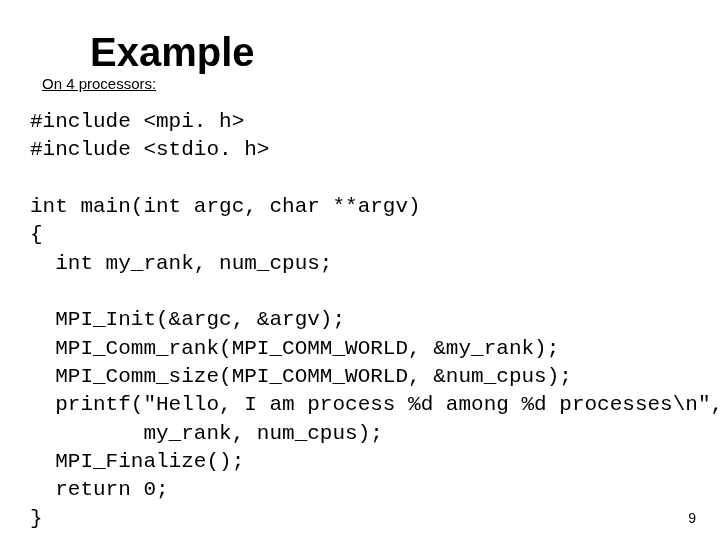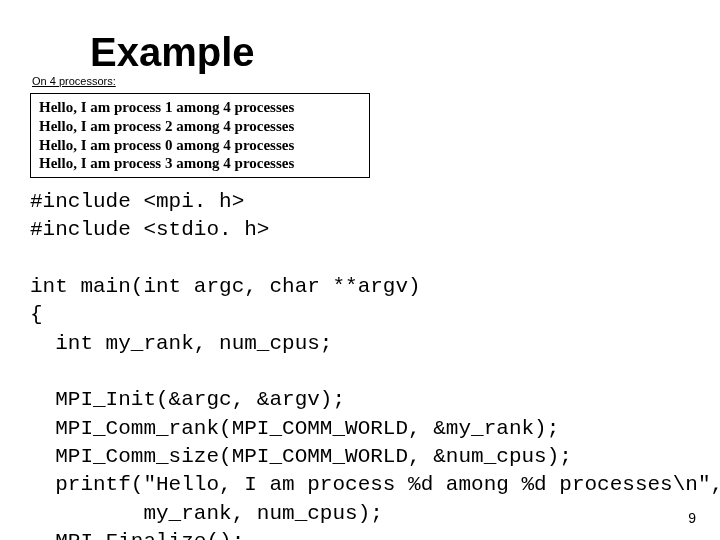--- a/index.html
+++ b/index.html
@@ -28,24 +28,24 @@
     }
     .title {
       font-size: 40px;
       font-weight: bold;
       color: #000;
     }
     .output-block {
       flex: 1;
     }
     .output-heading {
-      font-size: 11px;
+      font-size: 15px;
       text-decoration: underline;
       margin-bottom: 6px;
-      margin-left: 2px;
+      margin-left: 12px;
     }
     .output-box {
       border: 1px solid #000;
       padding: 4px 8px;
       font-family: "Times New Roman", Times, serif;
       font-size: 15px;
       font-weight: bold;
       line-height: 1.25;
       width: 340px;
     }
@@ -66,26 +66,20 @@
   </style>
 </head>
 <body>
 
 <div class="top-area">
   <div class="title-block">
     <h1 class="title">Example</h1>
   </div>
   <div class="output-block">
     <div class="output-heading">On 4 processors:</div>
-    <div class="output-box">
-      <div>Hello, I am process 1 among 4 processes</div>
-      <div>Hello, I am process 2 among 4 processes</div>
-      <div>Hello, I am process 0 among 4 processes</div>
-      <div>Hello, I am process 3 among 4 processes</div>
-    </div>
   </div>
 </div>
 
 <div class="code-block">#include &lt;mpi. h&gt;
 #include &lt;stdio. h&gt;
 
 int main(int argc, char **argv)
 {
   int my_rank, num_cpus;
 

